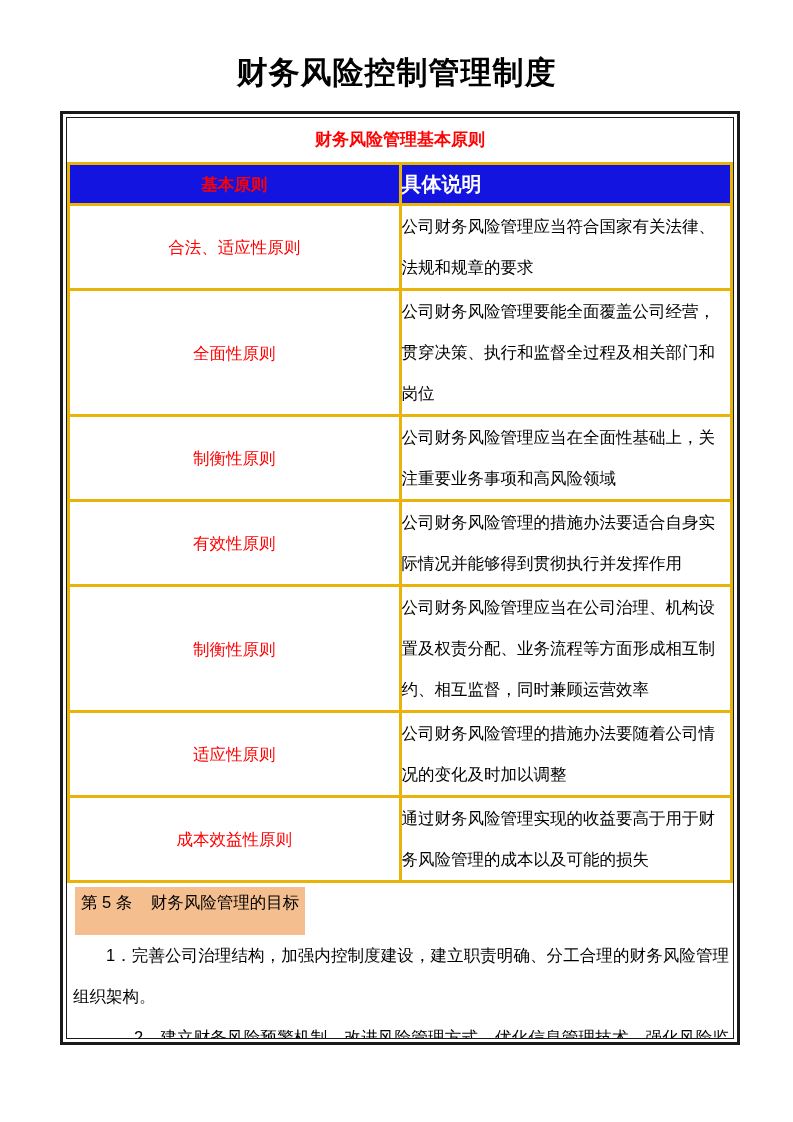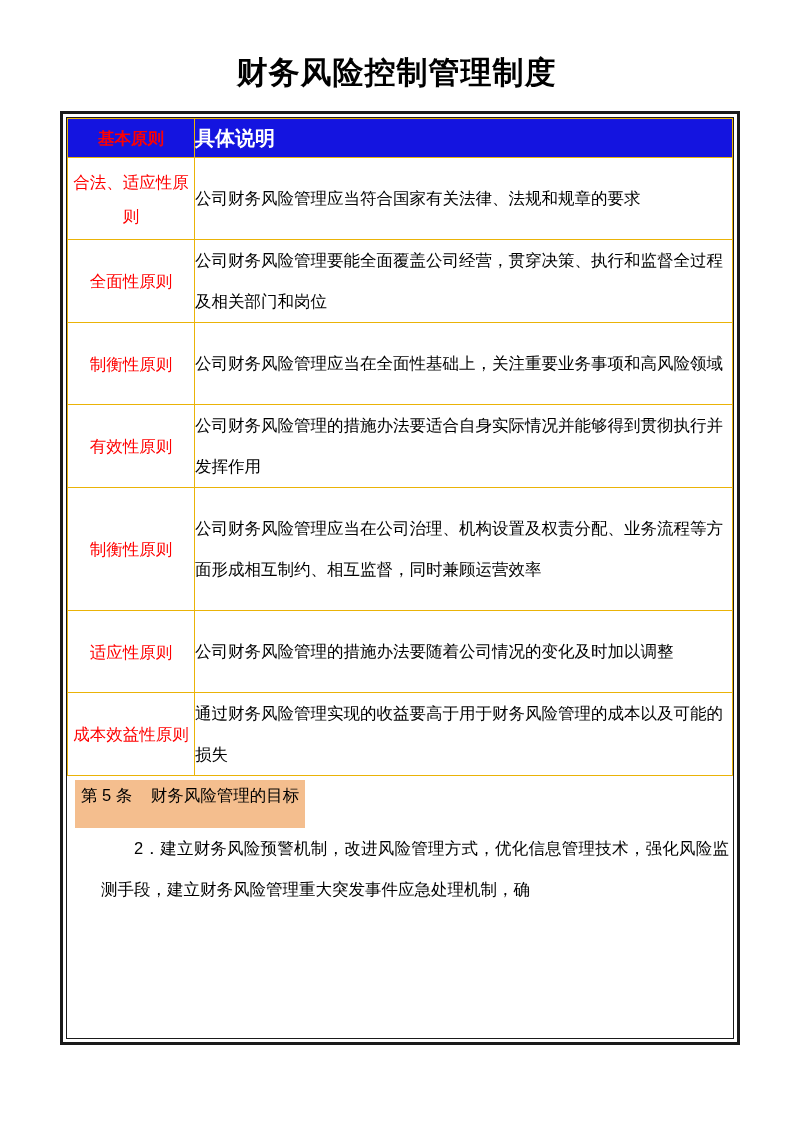--- a/index.html
+++ b/index.html
@@ -60,21 +60,21 @@
   }
 
   
   table.principles {
     border-collapse: collapse;
     width: 666px;
     margin: 0;
     table-layout: fixed;
   }
   table.principles td {
-    border: 1px solid #eab308;
+    border: 3px solid #eab308;
     padding: 0;
     vertical-align: middle;
   }
   .caption-cell {
     border: none !important;
     text-align: center;
     font-size: 17px;
     font-weight: bold;
     color: #ff0000;
     height: 44px;
@@ -150,20 +150,23 @@
 <div class="page">
 
   <div class="doc-title">财务风险控制管理制度</div>
 
   <div class="content-frame">
     <div class="content-inner">
 
       <table class="principles">
         <tbody>
           <tr>
+            <td class="caption-cell" colspan="2">财务风险管理基本原则</td>
+          </tr>
+          <tr>
             <td class="hdr col-name">基本原则</td>
             <td class="hdr">具体说明</td>
           </tr>
 
           <tr class="r2">
             <td class="col-name">合法、适应性原则</td>
             <td class="col-desc">公司财务风险管理应当符合国家有关法律、法规和规章的要求</td>
           </tr>
 
           <tr class="r2">
@@ -195,19 +198,20 @@
             <td class="col-name">成本效益性原则</td>
             <td class="col-desc">通过财务风险管理实现的收益要高于用于财务风险管理的成本以及可能的损失</td>
           </tr>
         </tbody>
       </table>
 
       <div class="article-head-wrap">
         <span class="article-head">第 5 条    财务风险管理的目标</span>
       </div>
 
+      <p class="para">1．完善公司治理结构，加强内控制度建设，建立职责明确、分工合理的财务风险管理组织架构。</p>
 
       <p class="para para-last">2．建立财务风险预警机制，改进风险管理方式，优化信息管理技术，强化风险监测手段，建立财务风险管理重大突发事件应急处理机制，确</p>
 
     </div>
   </div>
 
 </div>
 
 </body></html>

